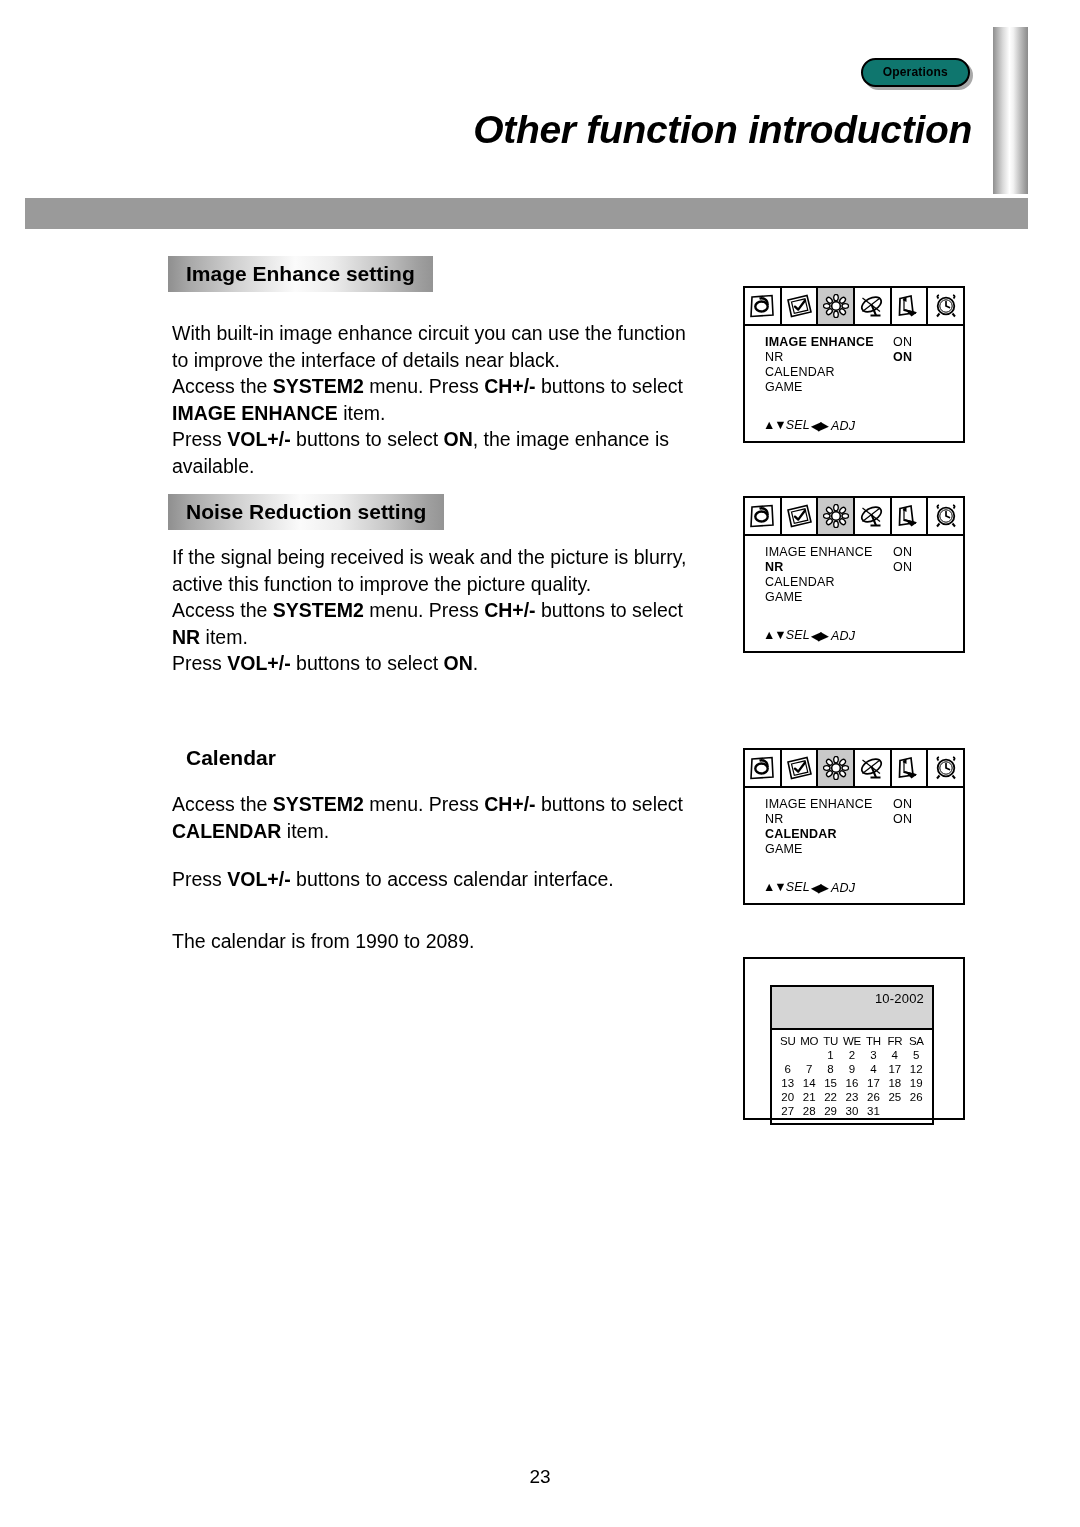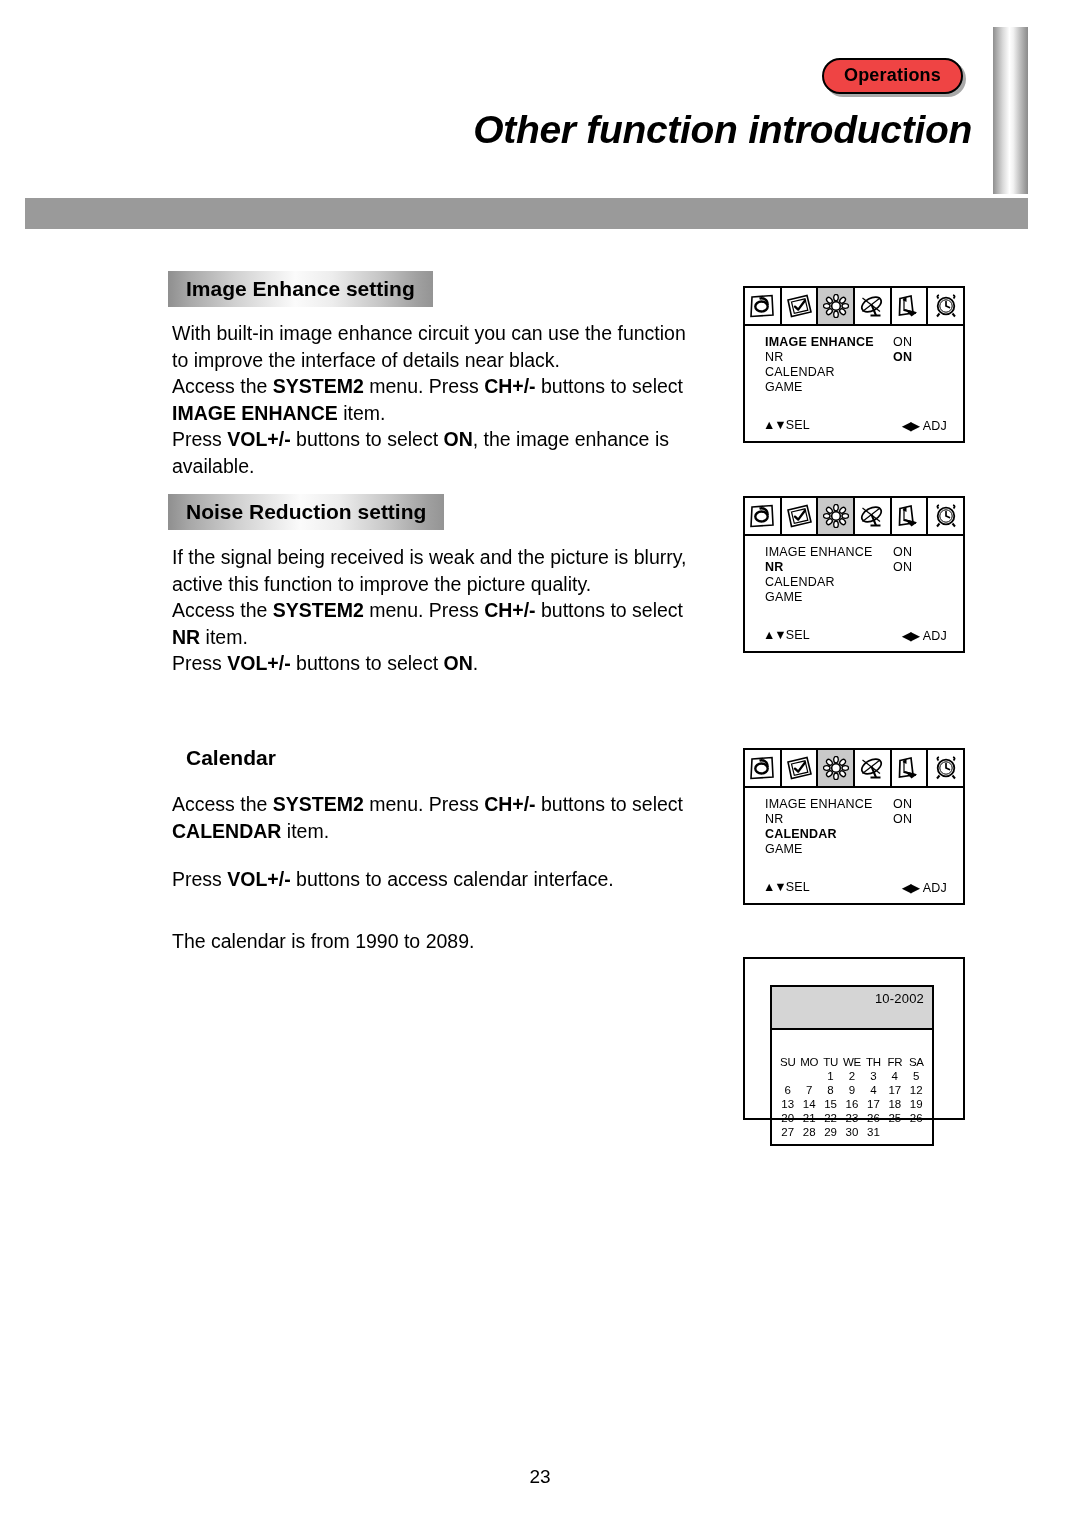--- a/index.html
+++ b/index.html
@@ -23,27 +23,27 @@
     top: 27px;
     width: 35px;
     height: 167px;
     background: linear-gradient(to right,
         #8e8e8e 0%, #a9a9a9 10%, #d9d9d9 28%,
         #ffffff 47%, #f2f2f2 58%, #bdbdbd 78%,
         #9c9c9c 92%, #8a8a8a 100%);
   }
   #operations-badge {
     position: absolute;
-    right: 117px;
+    right: 110px;
     top: 58px;
     padding: 5px 20px 6px 20px;
     border: 2px solid #000;
     border-radius: 20px;
-    background: #ef4444;
-    font-size: 18px;
+    background: #0f766e;
+    font-size: 12px;
     font-weight: bold;
     letter-spacing: .2px;
     box-shadow: 3px 3px 0 rgba(140,140,140,.75);
     white-space: nowrap;
   }
   #page-title {
     position: absolute;
     right: 108px;
     top: 108px;
     font-size: 39px;
@@ -127,27 +127,27 @@
     line-height: 15px;
     letter-spacing: .2px;
     padding-left: 20px;
   }
   .osd-label { width: 128px; }
   .osd-value { }
   .bold { font-weight: bold; }
 
   .osd-foot {
     display: flex;
-    justify-content: space-between;
     padding: 0 16px 0 18px;
     font-size: 12.5px;
     letter-spacing: .2px;
     position: absolute;
     left: 0; right: 0;
     bottom: 8px;
+    font-style: italic;
   }
   .arrows { letter-spacing: -1px; }
 
   
   #calendar-frame {
     position: absolute;
     left: 743px;
     top: 957px;
     width: 222px;
     height: 163px;
@@ -172,21 +172,20 @@
     letter-spacing: .2px;
   }
   #calendar-grid {
     padding: 4px 5px 5px 5px;
     font-size: 11.5px;
     line-height: 14px;
   }
   #calendar-grid table {
     border-collapse: collapse;
     width: 100%;
-    margin-top: 21px;
   }
   #calendar-grid th, #calendar-grid td {
     text-align: center;
     font-weight: normal;
     padding: 0;
     width: 14.28%;
   }
   #calendar-grid th { letter-spacing: -.3px; }
 
   
@@ -203,21 +202,21 @@
 <body>
 
 <div id="chrome-bar"></div>
 
 <div id="operations-badge">Operations</div>
 
 <div id="page-title">Other function introduction</div>
 
 <div id="gray-band"></div>
 
-<div class="section-heading" style="left:168px; top:271px;">Image Enhance setting</div>
+<div class="section-heading" style="left:168px; top:256px;">Image Enhance setting</div>
 
 <div class="body-text" style="left:172px; top:320px;">
   <p>With built-in image enhance circuit you can use the function to
      improve the interface of details near black.</p>
   <p>Access the <b>SYSTEM2</b> menu. Press <b>CH+/-</b> buttons to select
      <b>IMAGE ENHANCE</b> item.</p>
   <p>Press <b>VOL+/-</b> buttons to select <b>ON</b>, the image enhance is
      available.</p>
 </div>
 

